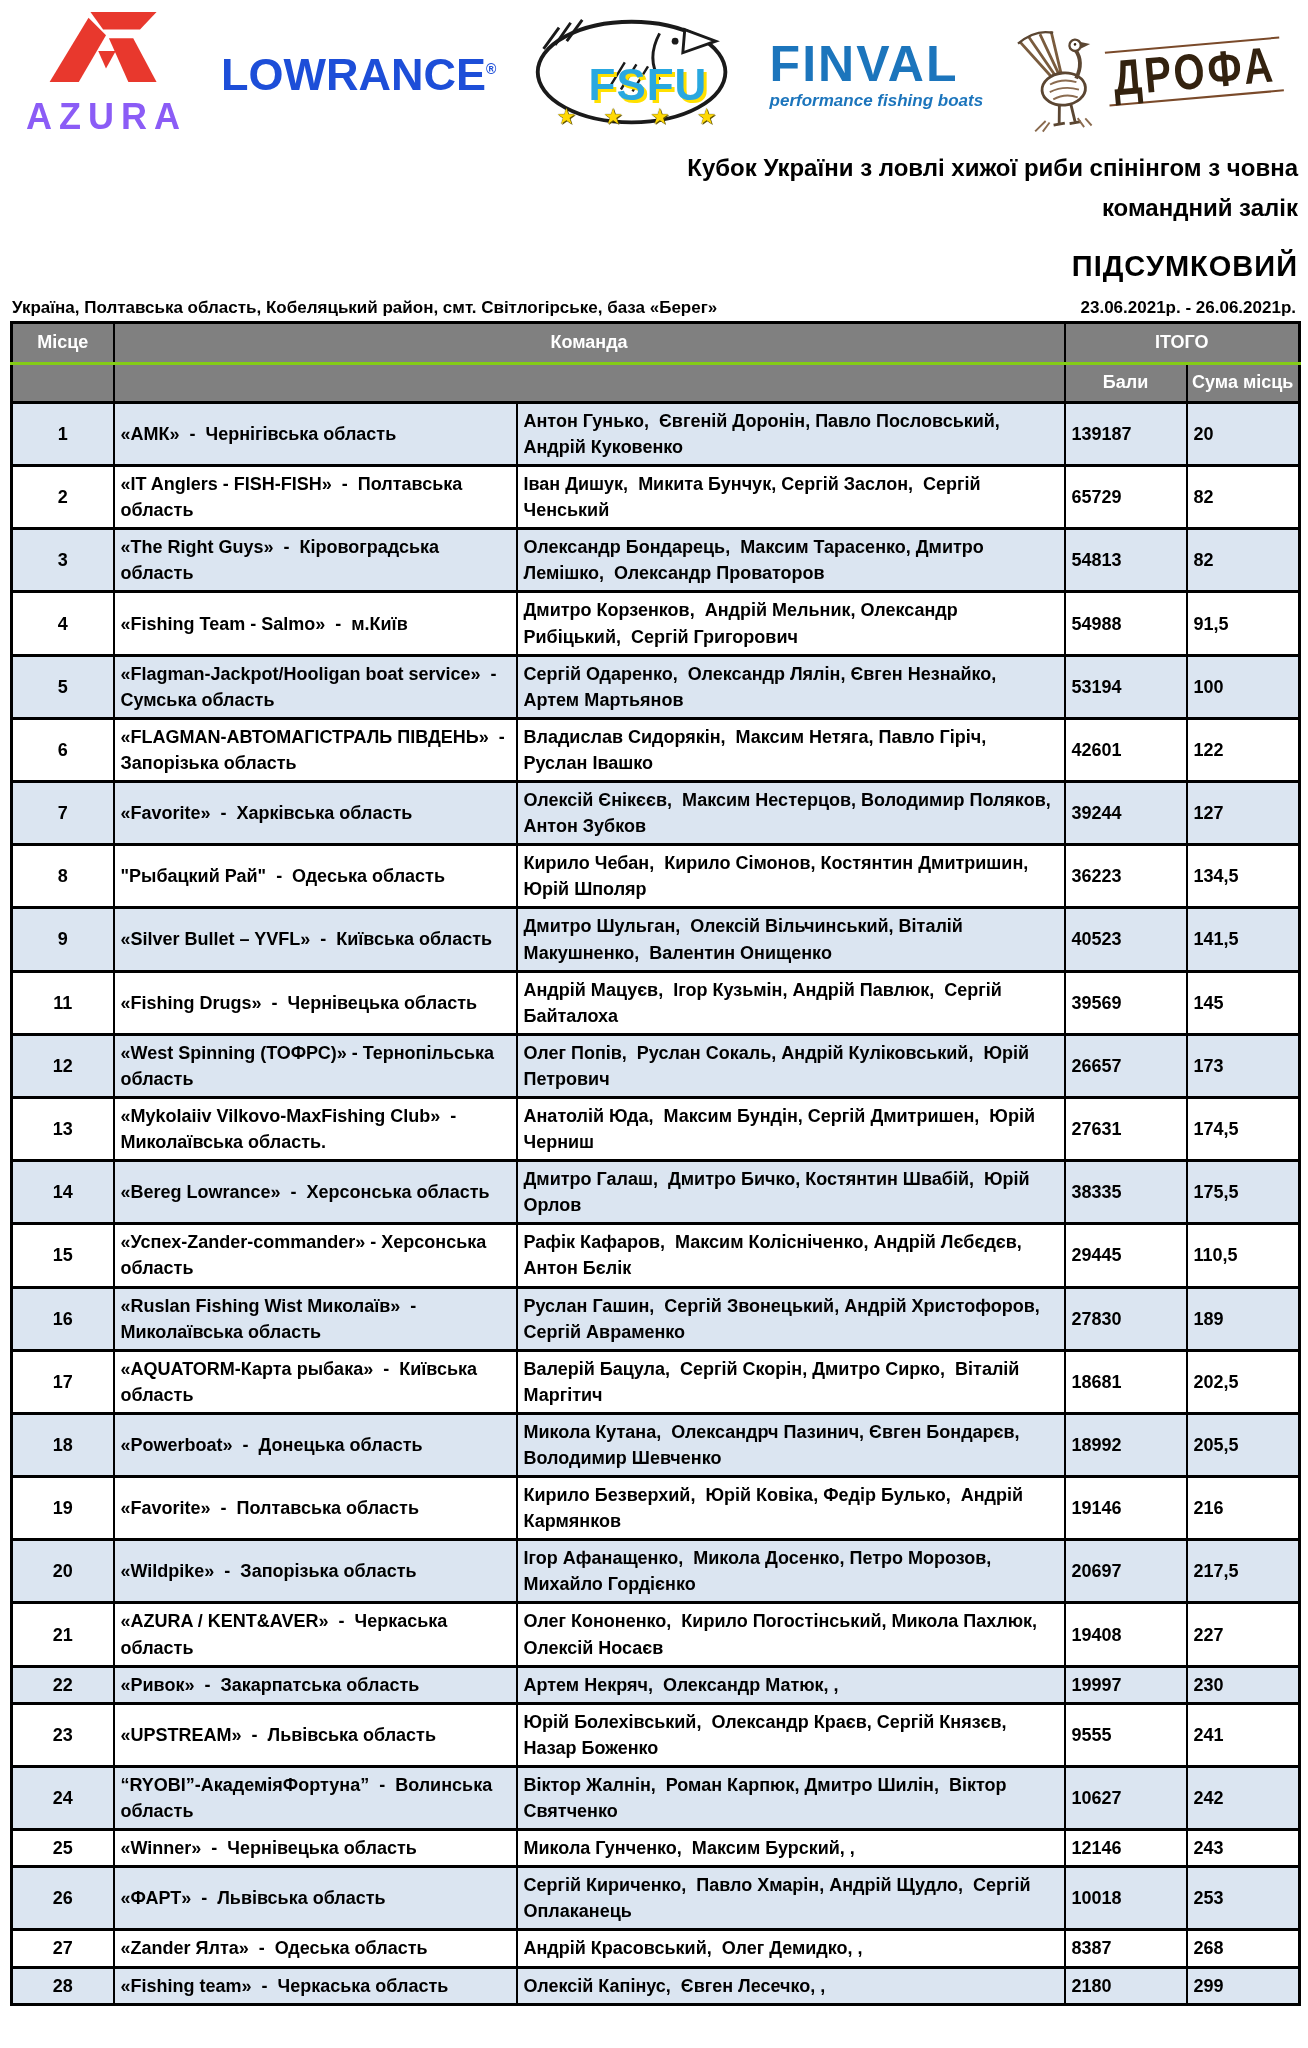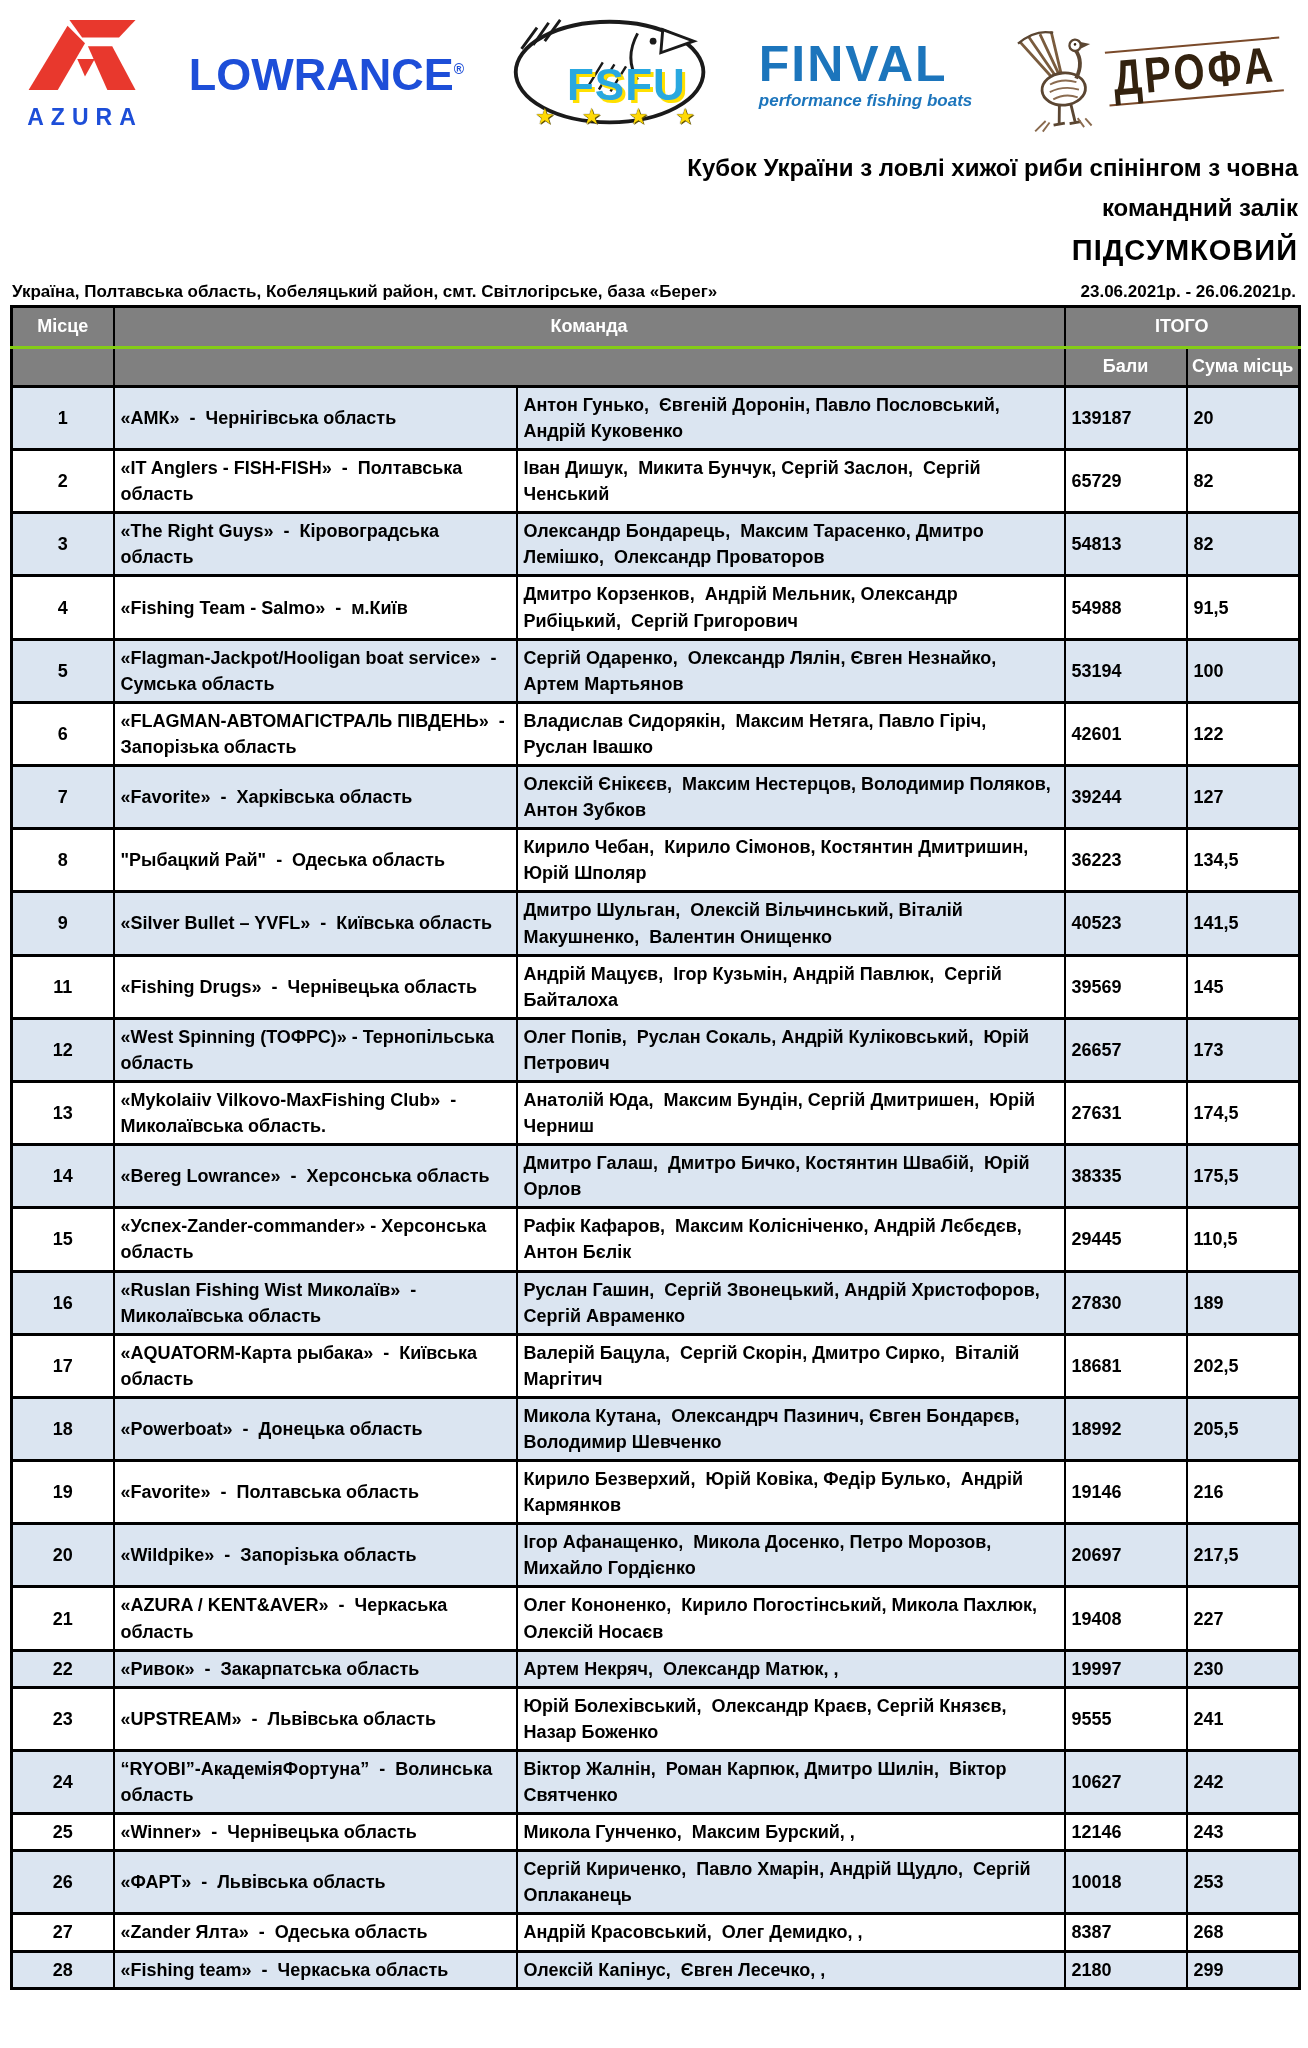--- a/index.html
+++ b/index.html
@@ -5,21 +5,21 @@
   html,body{margin:0;padding:0;background:#fff;}
   .page{
     width:1308px;height:2048px;overflow:hidden;background:#fff;
     font-family:"Liberation Sans","DejaVu Sans",sans-serif;
     color:#000;box-sizing:border-box;padding:14px 10px 0 10px;
   }
   
   .logos{display:flex;align-items:center;justify-content:space-between;height:122px;padding:0 16px;}
   .logo{display:flex;flex-direction:column;align-items:center;justify-content:center;}
   
-  .azura-word{color:#1d4ed8;font-weight:800;font-size:23px;letter-spacing:7px;margin-top:10px;}
+  .azura-word{color:#8b5cf6;font-weight:800;font-size:36px;letter-spacing:7px;margin-top:10px;}
   
   .lowrance-word{color:#1d4ed8;font-weight:800;font-size:45px;letter-spacing:0px;white-space:nowrap;}
   .lowrance-word sup{font-size:14px;font-weight:700;}
   
   .fsfu{position:relative;width:205px;height:118px;}
   .fsfu svg{position:absolute;left:0;top:0;}
   .fsfu-word{
     position:absolute;left:58px;top:44px;font-weight:800;font-size:44px;color:#29a8e0;
     text-shadow:3px 3px 0 #ffe000;letter-spacing:1px;
   }
@@ -30,21 +30,21 @@
   .finval-word{color:#1c75bc;font-weight:800;font-size:50px;letter-spacing:2px;line-height:1;}
   .finval-tag{color:#1c75bc;font-weight:700;font-style:italic;font-size:17px;margin-top:2px;align-self:flex-end;}
   
   .drofa{flex-direction:row;transform:rotate(-5deg);align-items:center;}
   .drofa-wordwrap{border-top:2px solid #7a4a2a;border-bottom:2px solid #7a4a2a;padding:3px 6px;margin-left:4px;}
   .drofa-word{color:#33220f;font-weight:800;font-size:40px;letter-spacing:3px;transform:scaleY(1.25);display:inline-block;}
   
   .titles{text-align:right;margin-top:16px;line-height:1.35;}
   .title-1{font-size:24px;font-weight:800;}
   .title-2{font-size:24px;font-weight:800;margin-top:8px;}
-  .title-3{font-size:29px;font-weight:800;margin-top:6px;letter-spacing:1px;}
+  .title-3{font-size:29px;font-weight:800;margin-top:22px;letter-spacing:1px;}
   
   .meta{display:flex;justify-content:space-between;align-items:flex-end;font-size:17px;font-weight:700;margin:12px 0 3px 0;padding:0 2px;}
   
   table.results{border-collapse:collapse;table-layout:fixed;width:1288px;border:3px solid #000;}
   .results th,.results td{border:2px solid #000;}
   .results td{border-top-width:3px;border-bottom-width:3px;}
   .results thead th{
     background:#808080;color:#fff;font-weight:700;font-size:18px;text-align:center;padding:4px 2px;
   }
   .results thead tr.hrow1 th{border-bottom:3px solid #84cc16;height:30px;}

